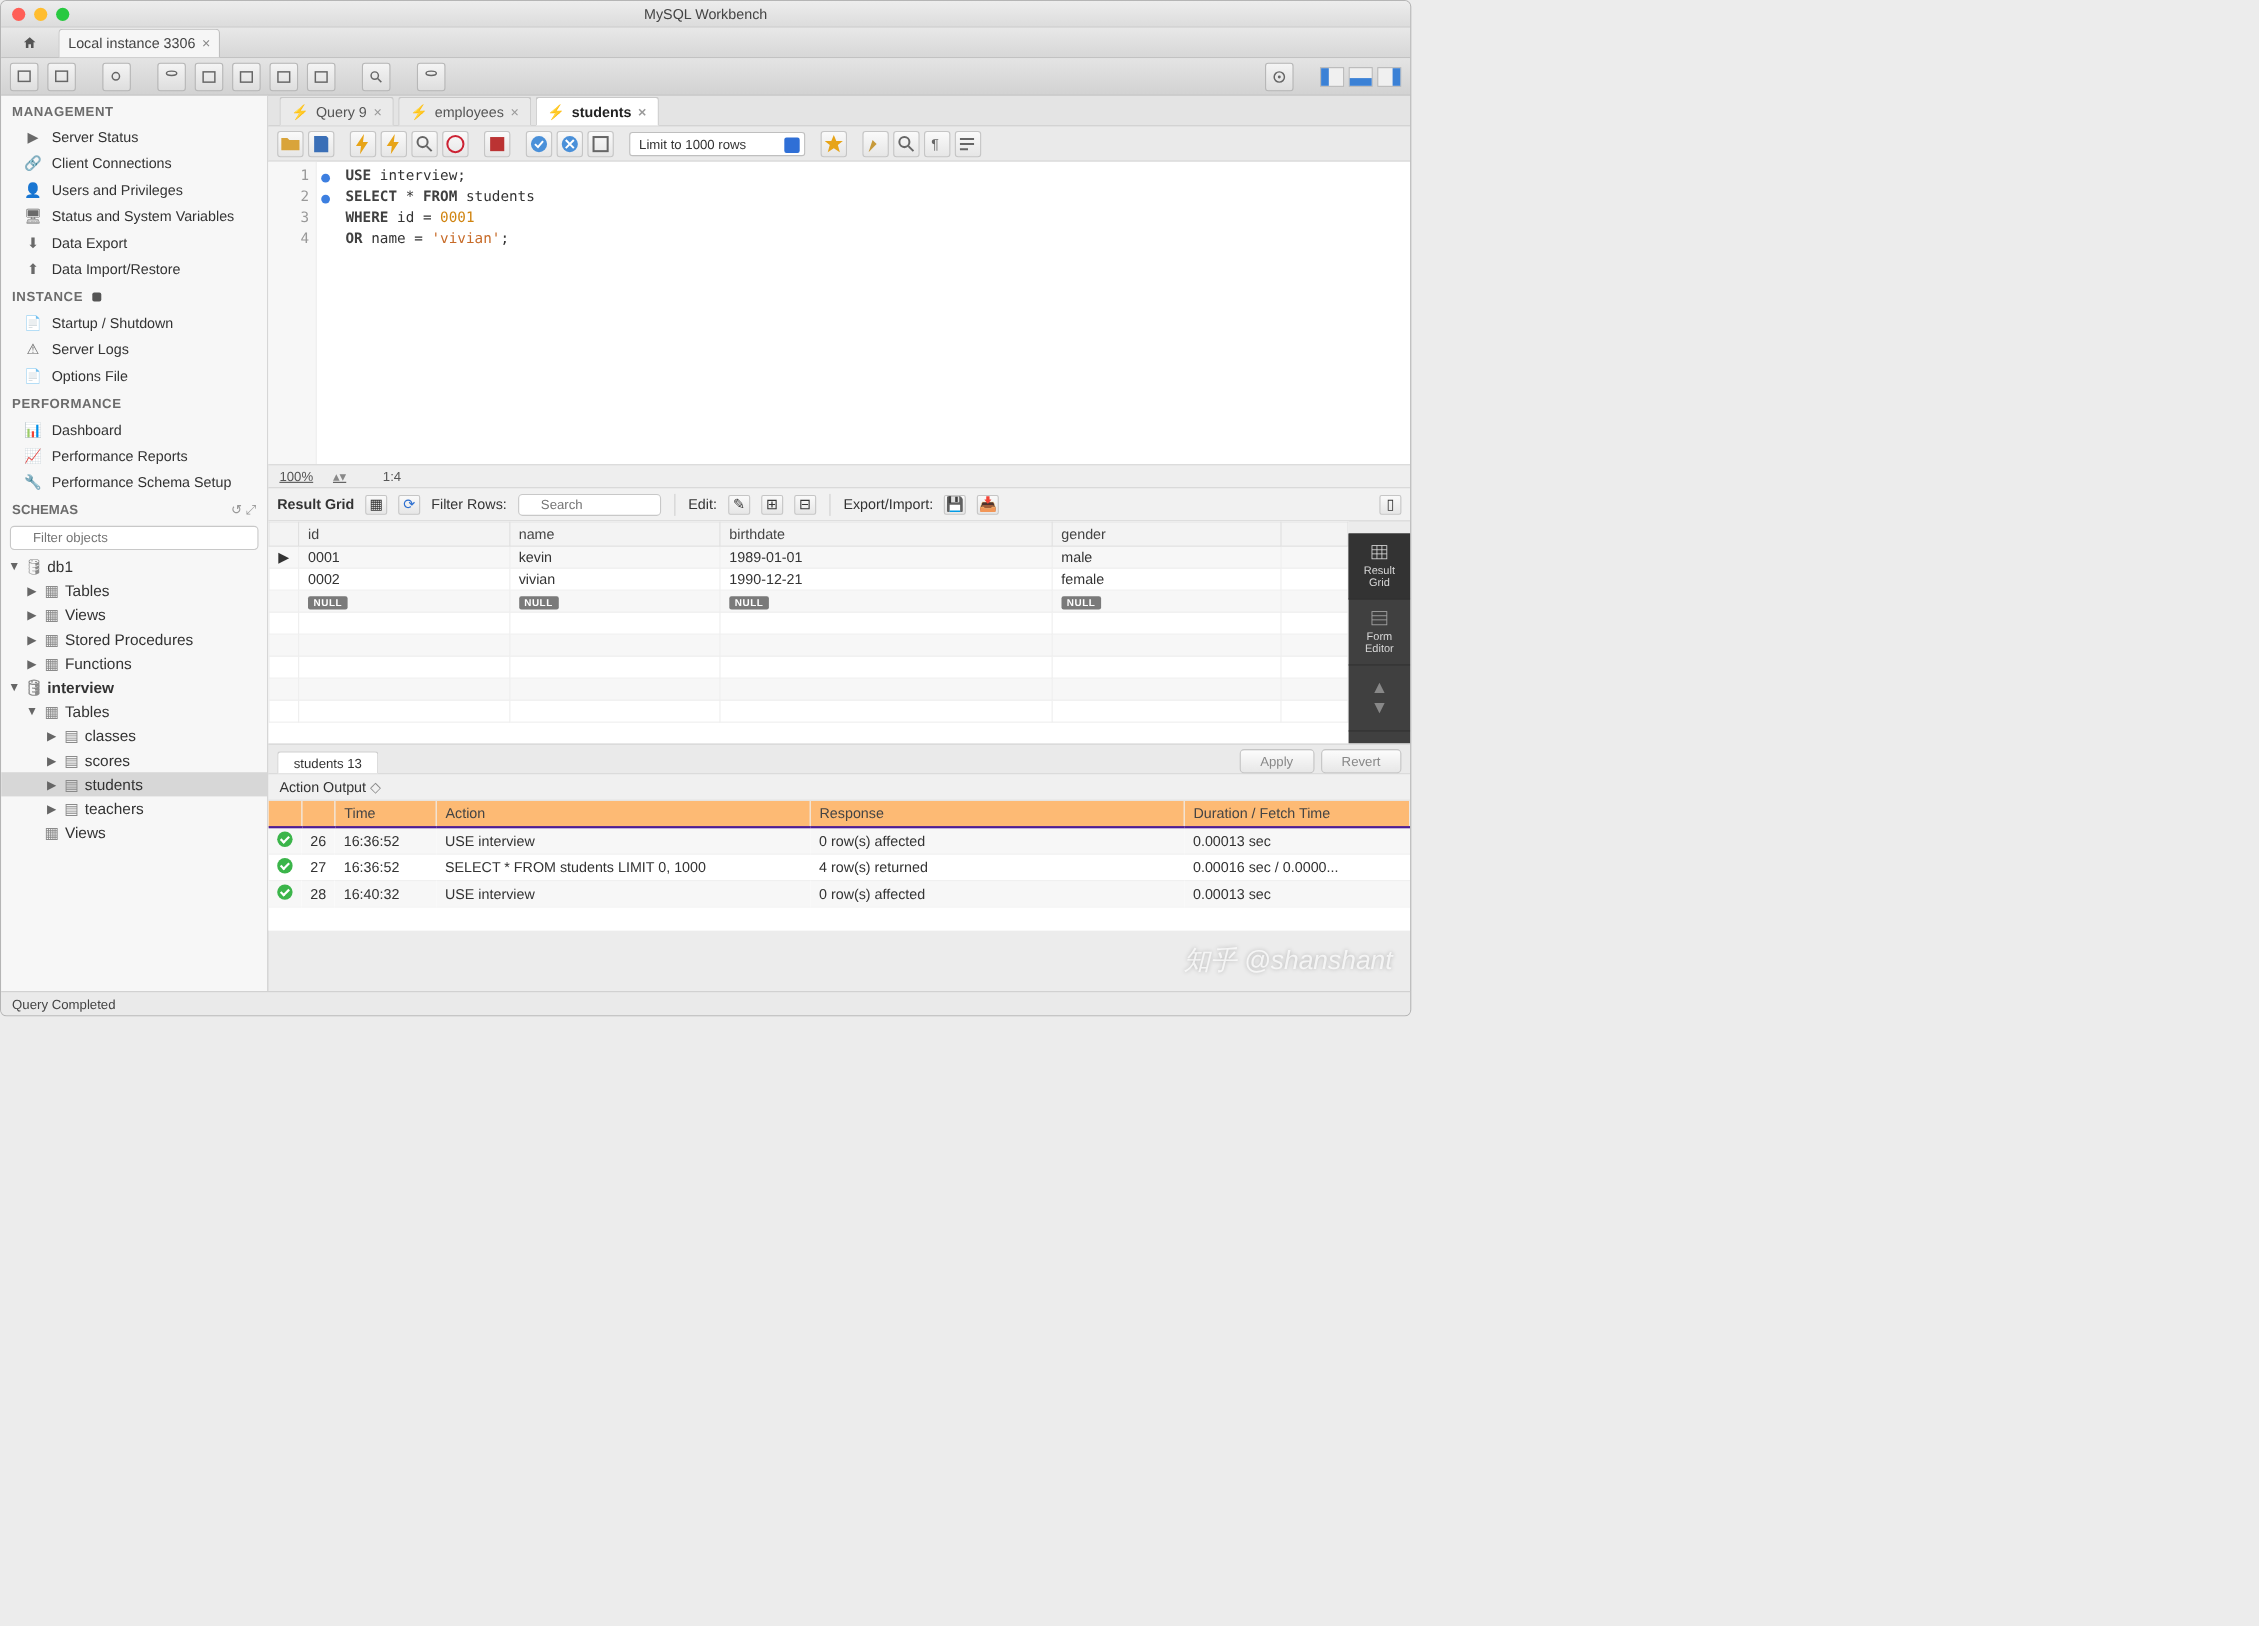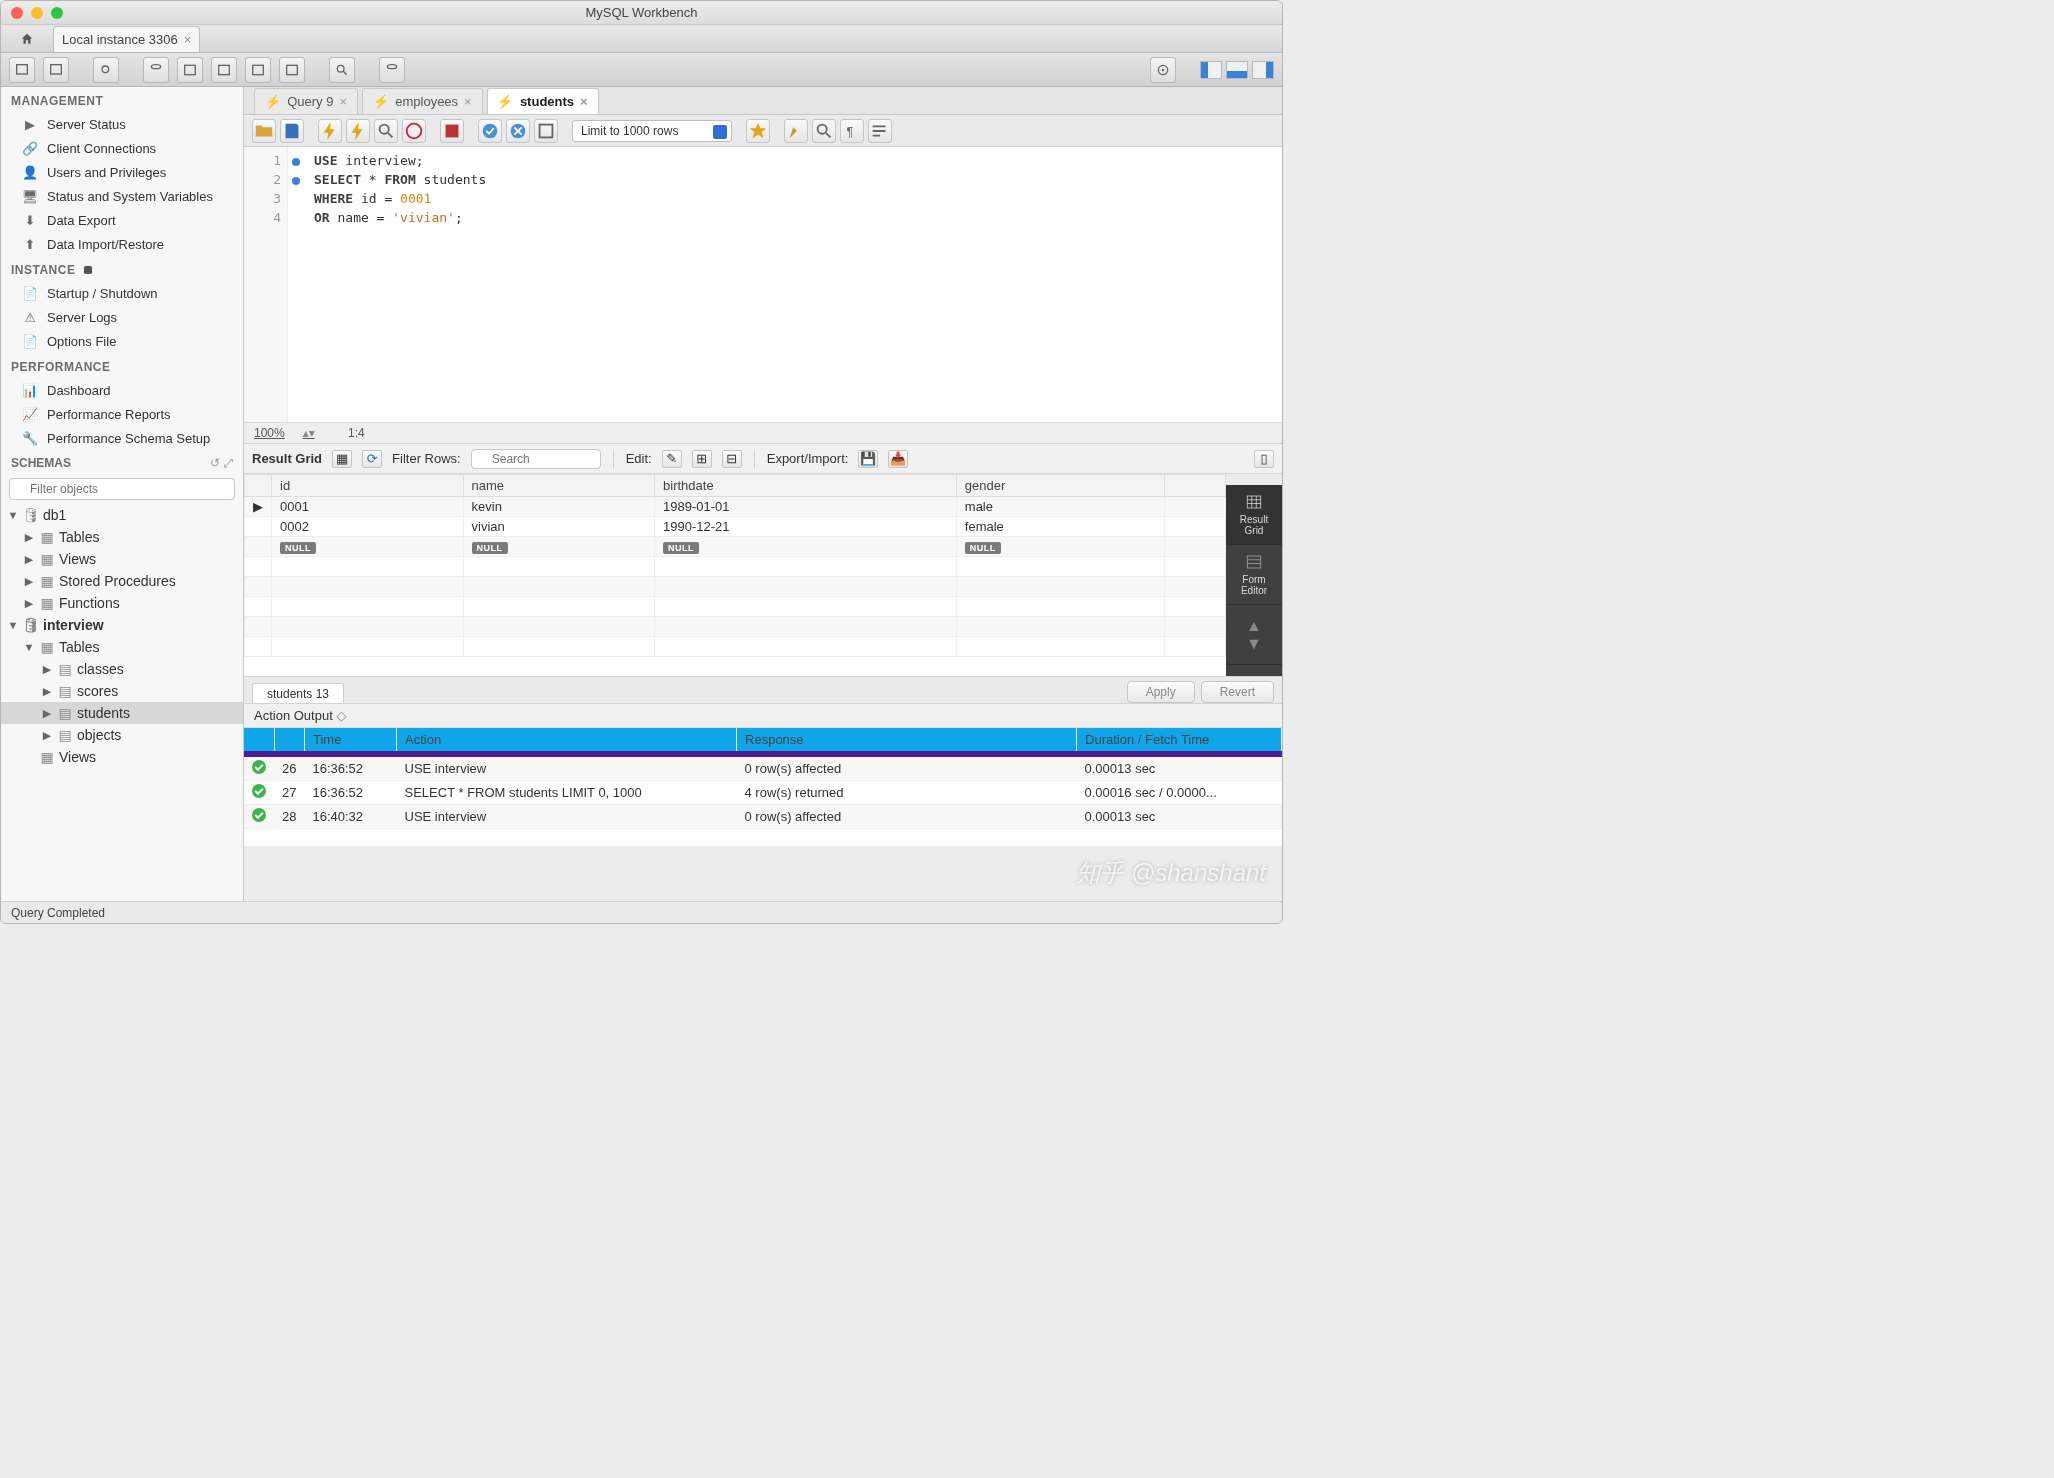--- a/index.html
+++ b/index.html
@@ -98,21 +98,21 @@
 .result-tab-row{height:28px;background:#eaeaea;border-top:1px solid #d4d4d4;border-bottom:1px solid #d4d4d4;display:flex;align-items:flex-end;padding:0 8px;}
 .result-tab{height:20px;background:#fff;border:1px solid #cfcfcf;border-bottom:none;border-radius:3px 3px 0 0;padding:0 14px;display:flex;align-items:center;font-size:12px;}
 .result-tab-row .spacer{flex:1}
 .pillbtn{height:22px;padding:0 18px;border:1px solid #c5c5c5;background:linear-gradient(#fcfcfc,#e7e7e7);border-radius:4px;color:#888;font-size:12px;margin-left:6px;}
 
 
 .ao-hdr{height:24px;background:#f0f0f0;border-bottom:1px solid #dcdcdc;display:flex;align-items:center;padding:0 10px;font-size:13px;color:#333;gap:8px;}
 .ao-hdr .sel::after{content:" \25C7";color:#888;}
 .ao-table{flex:0 0 auto;overflow:auto;background:#fff;}
 table.ao{border-collapse:collapse;width:100%;font-size:13px;}
-table.ao th{background:#0ea5e9;border-bottom:6px solid #4c1d95;border-right:1px solid #eee;padding:4px 8px;text-align:left;font-weight:normal;color:#444;}
+table.ao th{background:#fdba74;border-bottom:2px solid #4c1d95;border-right:1px solid #eee;padding:4px 8px;text-align:left;font-weight:normal;color:#444;}
 table.ao td{border-bottom:1px solid #f0f0f0;padding:3px 8px;white-space:nowrap;overflow:hidden;text-overflow:ellipsis;}
 table.ao tr:nth-child(even) td{background:#f7f7f7;}
 .ok{width:14px;height:14px;border-radius:50%;background:#3bb54a;display:inline-block;position:relative;}
 .ok::after{content:"";position:absolute;left:3px;top:4px;width:6px;height:3px;border-left:2px solid #fff;border-bottom:2px solid #fff;transform:rotate(-45deg);}
 .statusbar{height:22px;background:#eaeaea;border-top:1px solid #cfcfcf;display:flex;align-items:center;padding:0 10px;font-size:12px;color:#444;}
 
 .watermark{position:absolute;right:16px;bottom:34px;color:rgba(255,255,255,.75);font-size:24px;font-weight:500;font-style:italic;text-shadow:0 0 4px rgba(0,0,0,.25);pointer-events:none;}
 
 
 svg.ic{width:14px;height:14px}
@@ -347,21 +347,21 @@
               <span>scores</span>
             </div>
             <div class="tree-row indent2 sel">
               <span class="tw">▶</span>
               <span class="tbl-ico">▤</span>
               <span>students</span>
             </div>
             <div class="tree-row indent2">
               <span class="tw">▶</span>
               <span class="tbl-ico">▤</span>
-              <span>objects</span>
+              <span>teachers</span>
             </div>
           </div>
         <div class="tree-row indent1">
             <span class="tw"></span>
             <span class="fld-ico">▦</span>
             <span>Views</span>
           </div>
       </div>
     </div>
 

